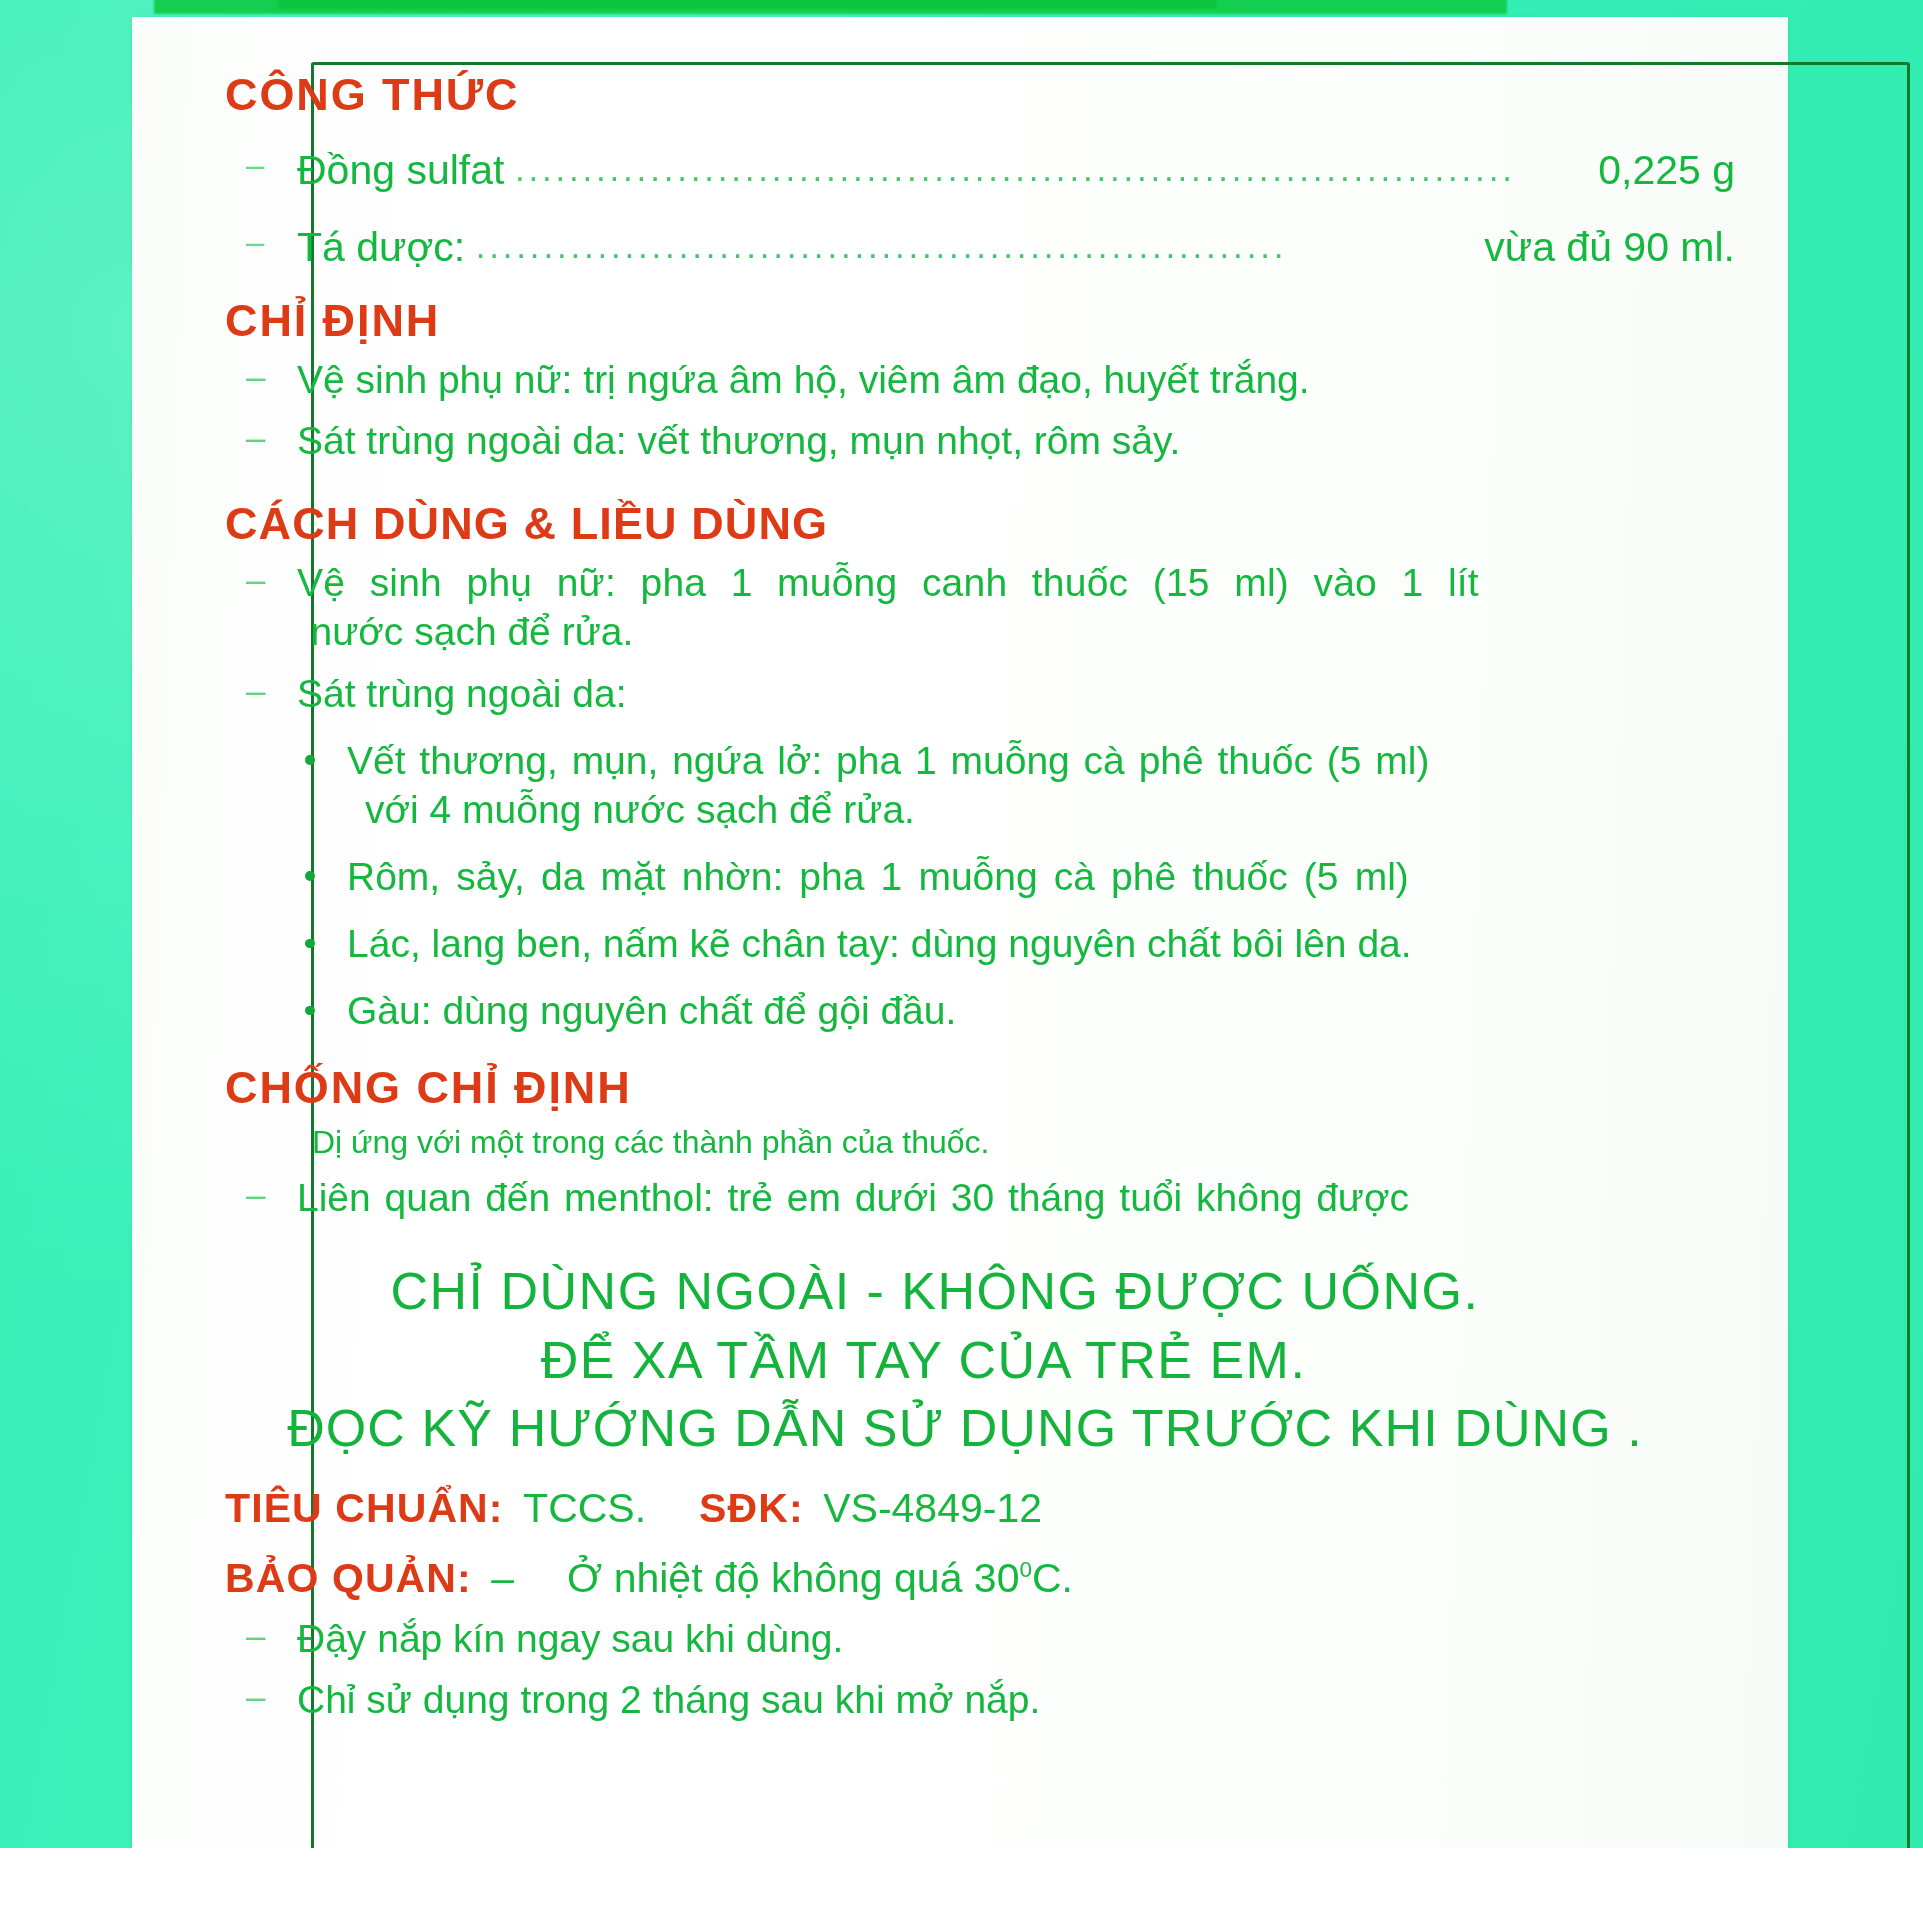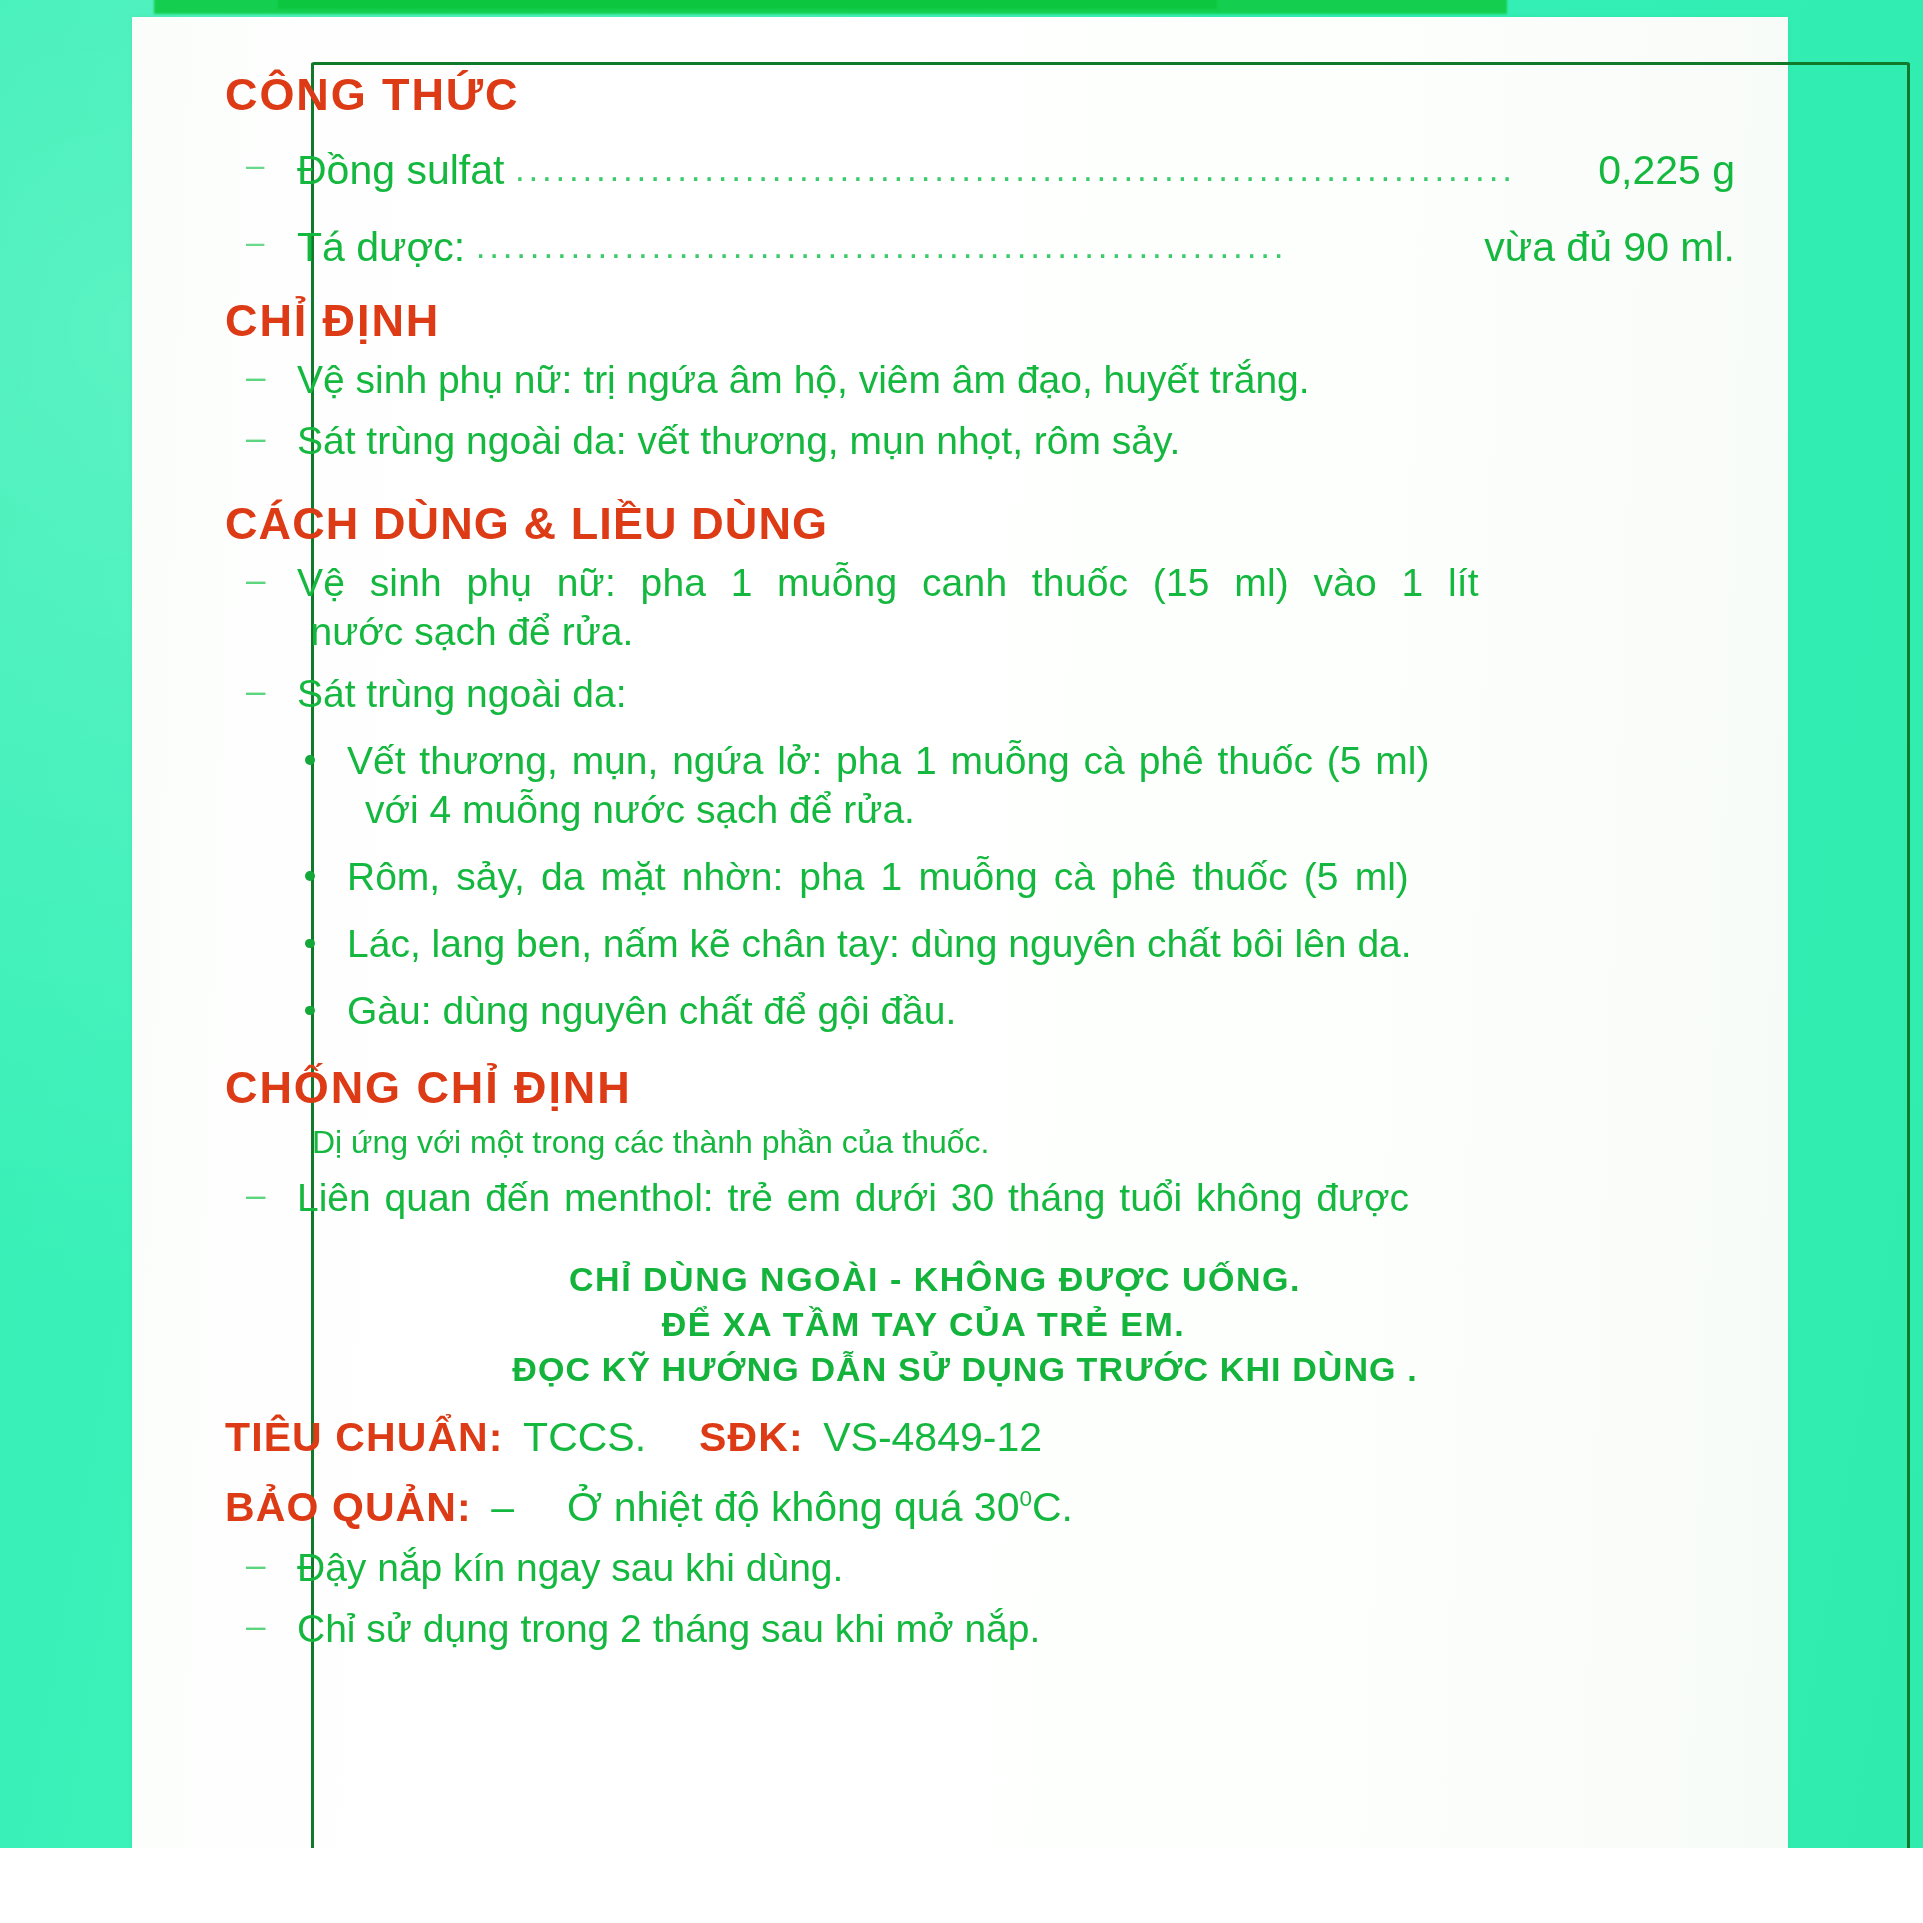--- a/index.html
+++ b/index.html
@@ -198,22 +198,22 @@
     white-space: nowrap;
   }
 
   
   .warn-block {
     margin-top: 35px;
     text-align: center;
     color: #14b33c;
   }
   .warn {
-    font-size: 34px;
-    font-weight: 700;
+    font-size: 52px;
+    font-weight: 400;
     letter-spacing: 1.5px;
     line-height: 1.32;
     white-space: nowrap;
   }
   .warn.w1 { padding-right: 90px; }
   .warn.w2 { padding-right: 113px; }
   .warn.w3 { padding-right: 30px; letter-spacing: 1.1px; }
 
   
   .kv-row {

